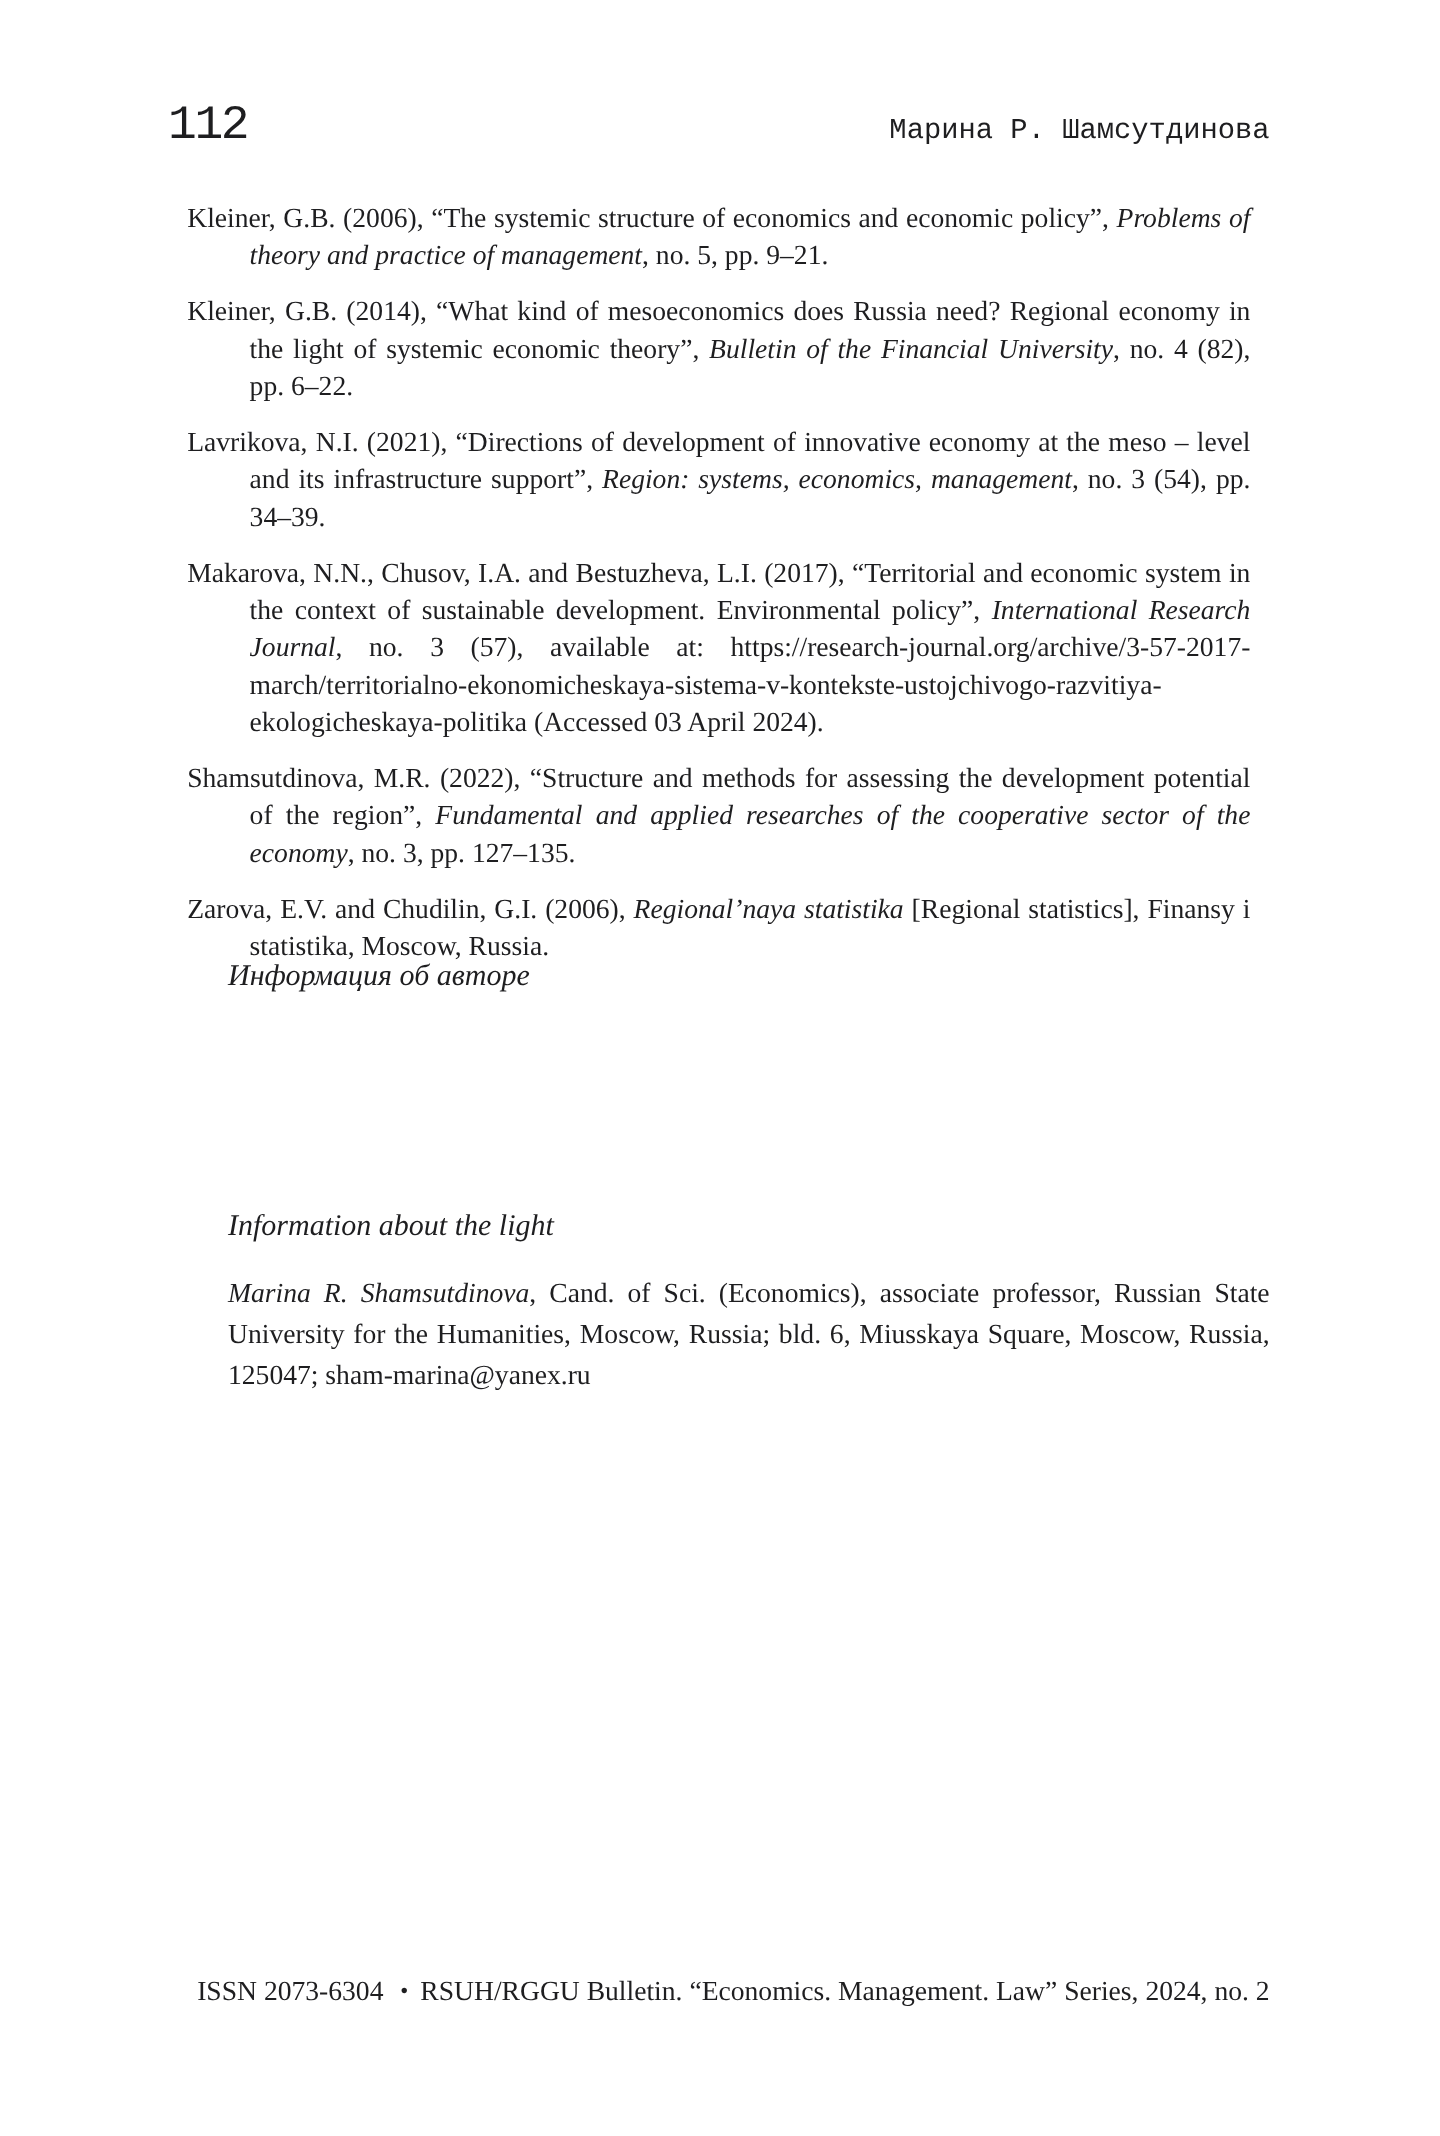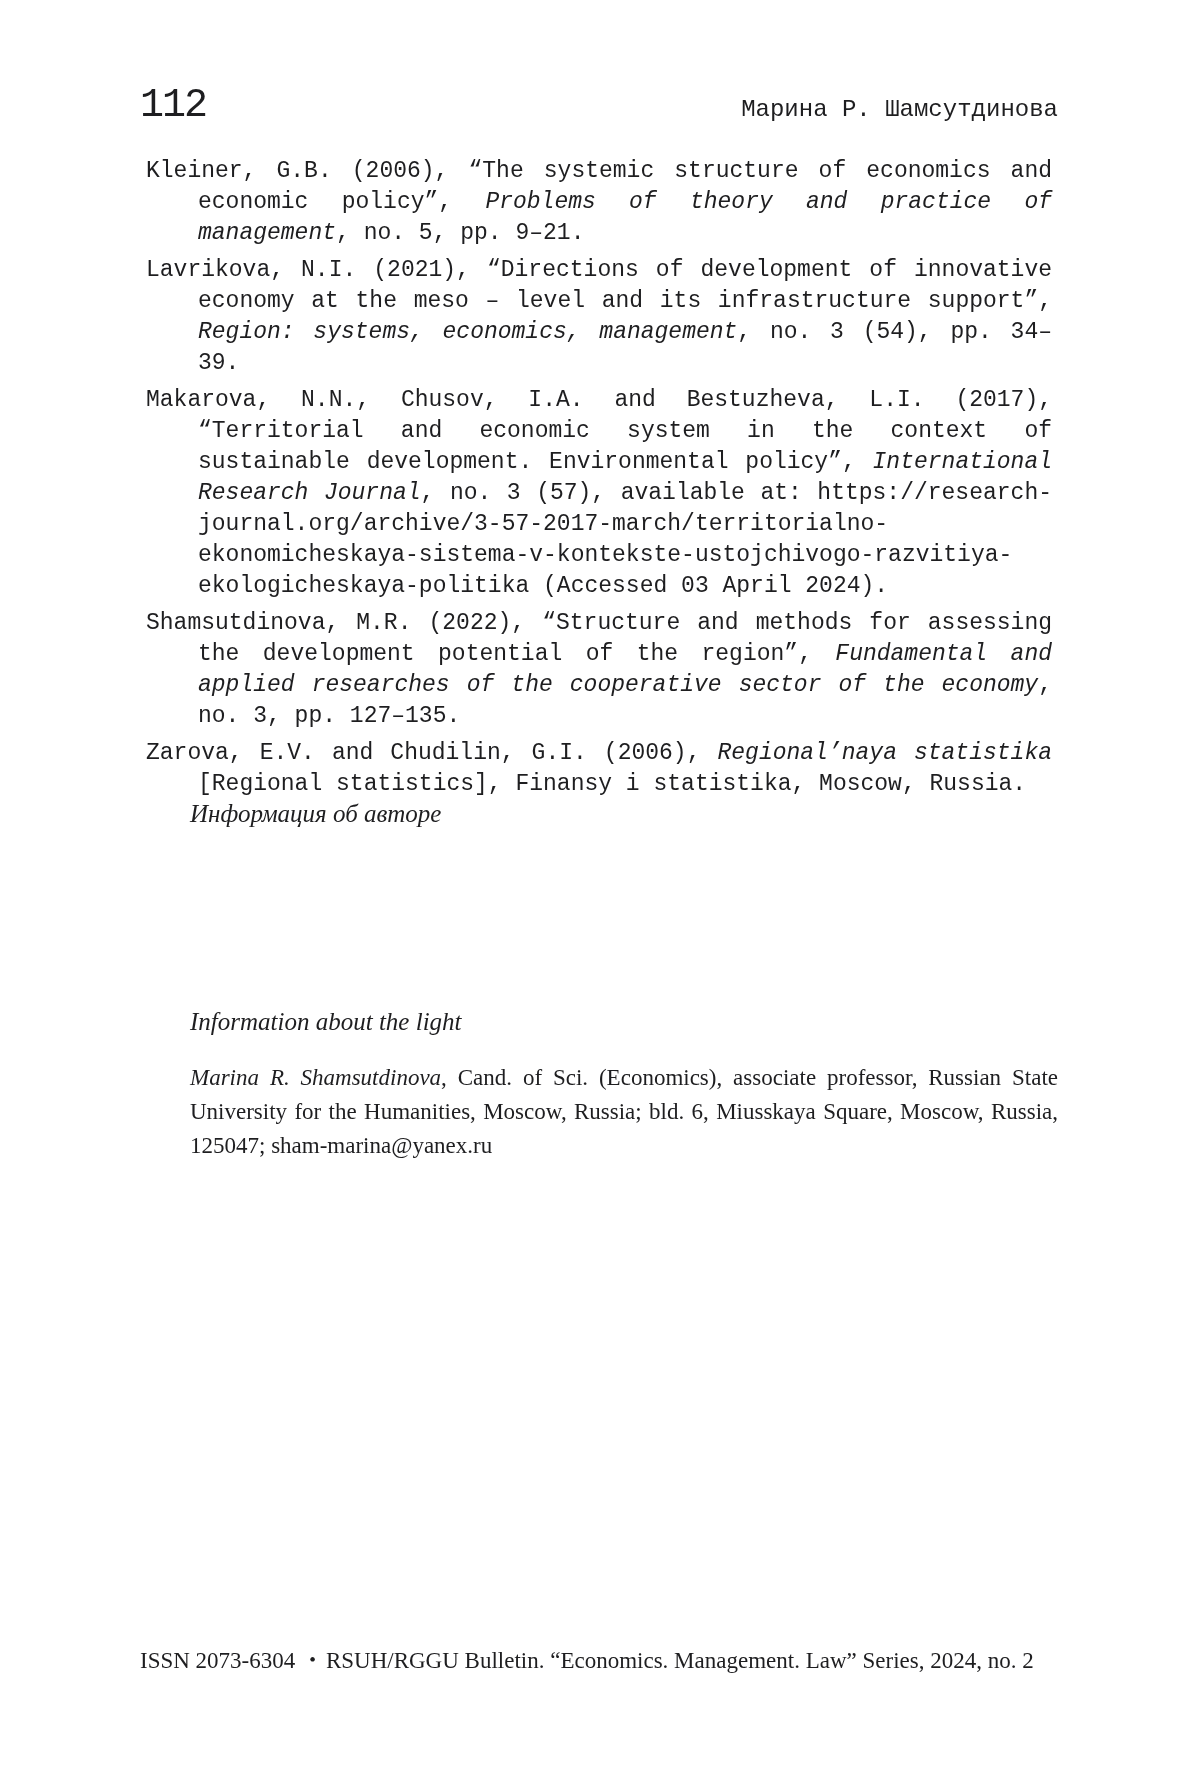--- a/index.html
+++ b/index.html
@@ -40,24 +40,23 @@
   .refs {
     position: absolute;
     left: 140px;
     top: 150px;
     width: 918px;
     font-size: 23px;
     line-height: 31px;
     text-align: justify;
   }
   .refs p.ref {
-    margin: 6px;
+    margin: 16px;
     padding-left: 52px;
     text-indent: -52px;
-    font-family: Liberation Mono, monospace;
   }
   
   .author-section {
     position: absolute;
     left: 190px;
     width: 868px;
   }
   .sec-ru { top: 797px; font-family: Liberation Serif, serif; }
   .sec-en { top: 1005px; }
   .info-heading {
@@ -72,21 +71,21 @@
     font-size: 23px;
     line-height: 34px;
     text-align: justify;
   }
   
   .page-footer {
     position: absolute;
     left: 140px;
     top: 1645px;
     width: 918px;
-    text-align: left;
+    text-align: right;
     font-size: 23px;
     line-height: 30px;
     white-space: nowrap;
   }
   .footer-sep {
     display: inline-block;
     margin: 0 10px 0 14px;
     font-size: 19px;
     vertical-align: 2px;
   }
@@ -97,20 +96,21 @@
 
 <div class="page">
 
   <header class="running-head">
     <span class="page-number">112</span>
     <span class="running-author">Марина Р. Шамсутдинова</span>
   </header>
 
   <main class="refs">
       <p class="ref"><span>Kleiner, G.B. (2006), “The systemic structure of economics and economic policy”, </span><i>Problems of theory and practice of management</i><span>, no. 5, pp. 9–21.</span></p>
+      <p class="ref"><span>Kleiner, G.B. (2014), “What kind of mesoeconomics does Russia need? Regional economy in the light of systemic economic theory”, </span><i>Bulletin of the Financial University</i><span>, no. 4 (82), pp. 6–22.</span></p>
       <p class="ref"><span>Lavrikova, N.I. (2021), “Directions of development of innovative economy at the meso – level and its infrastructure support”, </span><i>Region: systems, economics, management</i><span>, no. 3 (54), pp. 34–39.</span></p>
       <p class="ref"><span>Makarova, N.N., Chusov, I.A. and Bestuzheva, L.I. (2017), “Territorial and economic system in the context of sustainable development. Environmental policy”, </span><i>International Research Journal</i><span>, no. 3 (57), available at: https://research-journal.org/archive/3-57-2017-march/territorialno-ekonomicheskaya-sistema-v-kontekste-ustojchivogo-razvitiya-ekologicheskaya-politika (Accessed 03 April 2024).</span></p>
       <p class="ref"><span>Shamsutdinova, M.R. (2022), “Structure and methods for assessing the development potential of the region”, </span><i>Fundamental and applied researches of the cooperative sector of the economy</i><span>, no. 3, pp. 127–135.</span></p>
       <p class="ref"><span>Zarova, E.V. and Chudilin, G.I. (2006), </span><i>Regional’naya statistika</i><span> [Regional statistics], Finansy i statistika, Moscow, Russia.</span></p>
     </main>
 
   <section class="author-section sec-ru">
     <h2 class="info-heading">Информация об авторе</h2>
   </section>
 

